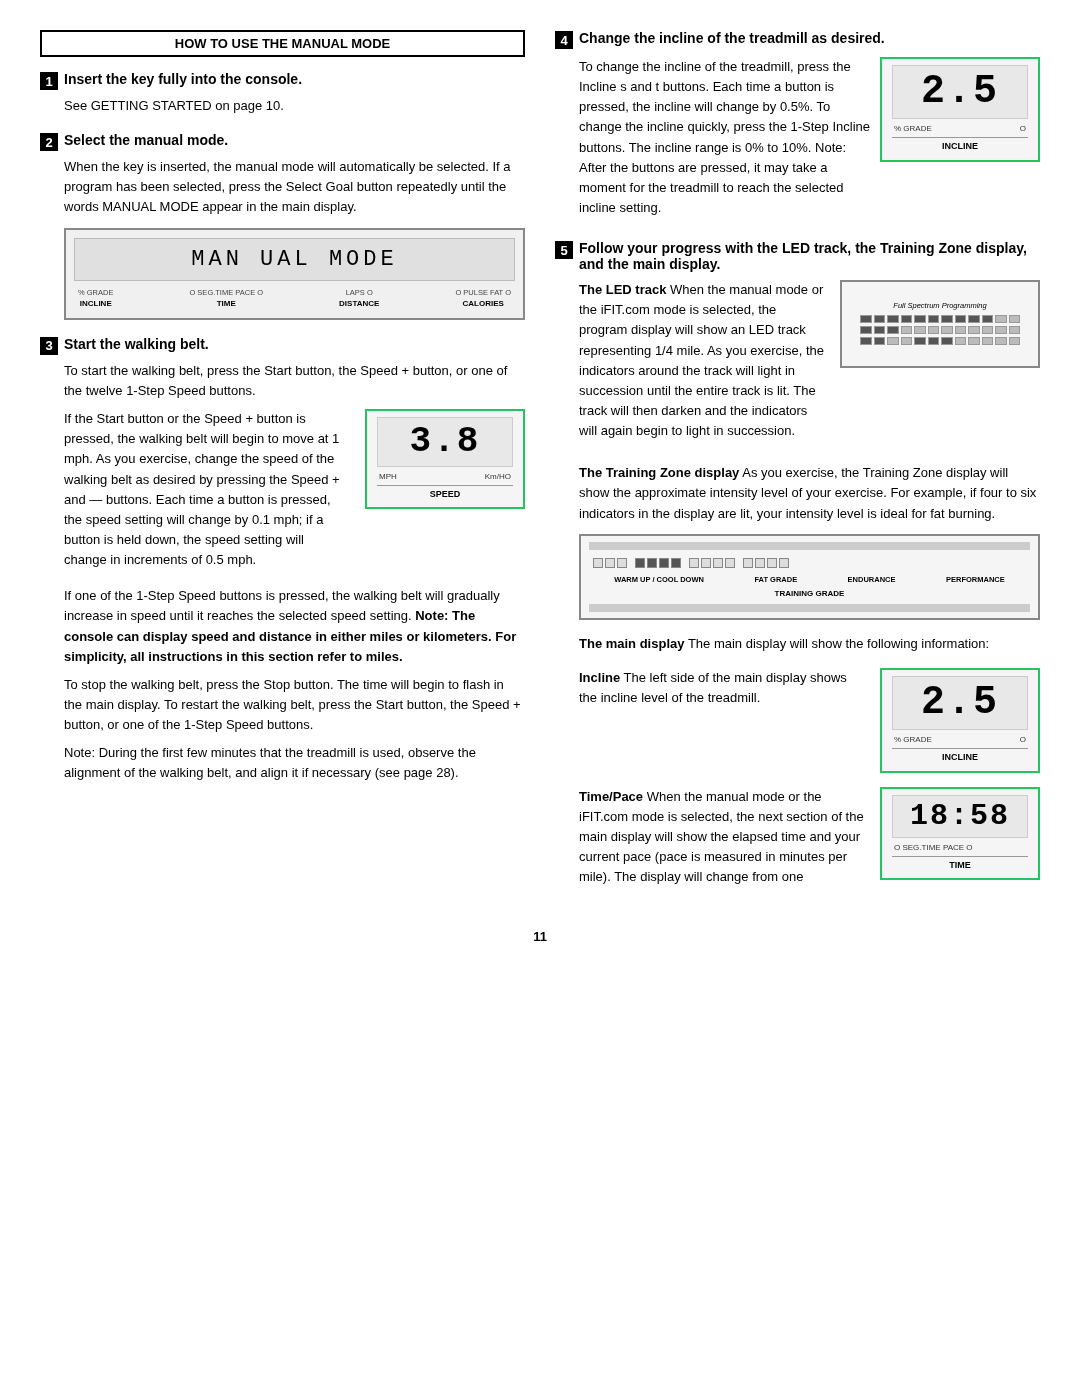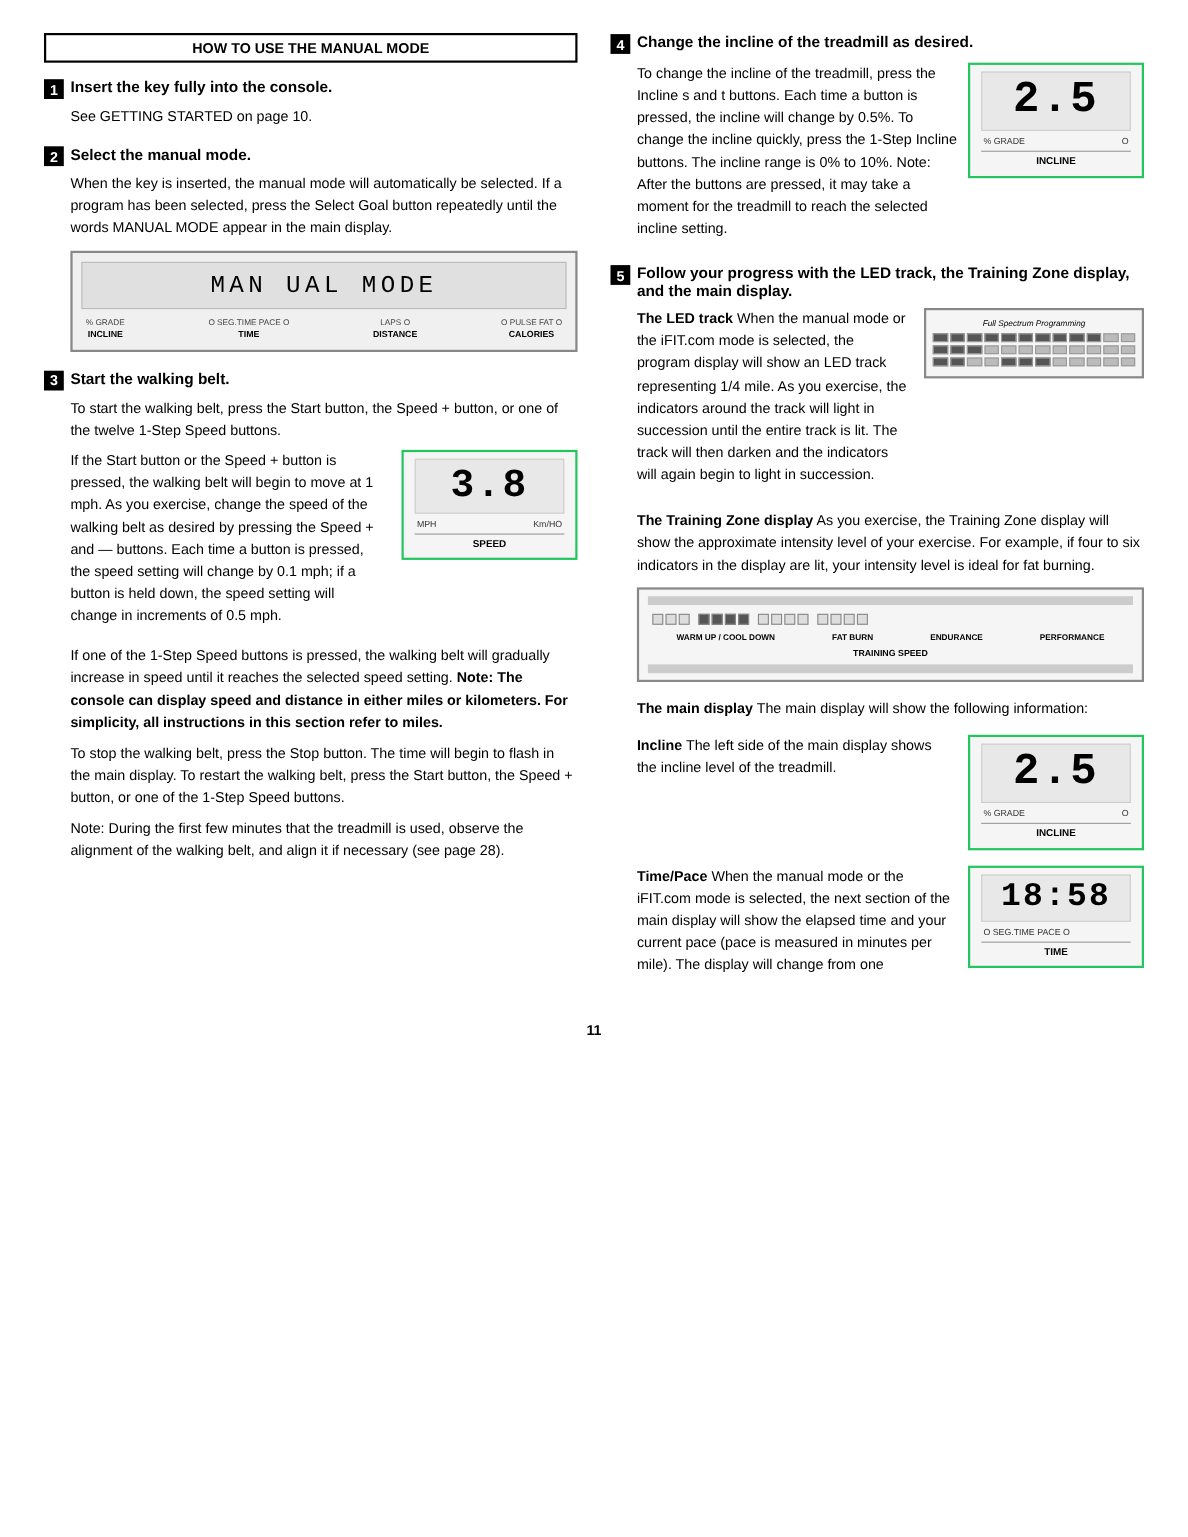--- a/index.html
+++ b/index.html
@@ -152,21 +152,21 @@
     .step4-wrap {
       display: flex;
       gap: 4px;
       align-items: flex-start;
       margin-bottom: 12px;
     }
     
     .led-track-display {
       border: 2px solid #888;
       background: #f5f5f5;
-      padding: 6px;
+      padding: 18px;
       width: 200px;
       flex-shrink: 0;
     }
     .led-track-title {
       font-size: 7.5px;
       text-align: center;
       margin-bottom: 4px;
       font-style: italic;
     }
     .led-grid {
@@ -449,25 +449,25 @@
               </div>
               <div class="tz-zone">
                 <div class="tz-dot"></div>
                 <div class="tz-dot"></div>
                 <div class="tz-dot"></div>
                 <div class="tz-dot"></div>
               </div>
             </div>
             <div class="tz-labels-row">
               <span>WARM UP / COOL DOWN</span>
-              <span>FAT BURN</span>
+              <span>FAT GRADE</span>
               <span>ENDURANCE</span>
               <span>PERFORMANCE</span>
             </div>
-            <div style="text-align:center; font-size:8px; font-weight:bold; margin-top:3px;">TRAINING SPEED</div>
+            <div style="text-align:center; font-size:8px; font-weight:bold; margin-top:3px;">TRAINING GRADE</div>
             <div class="tz-bottom-bar"></div>
           </div>
         </div>
 
         <div class="sub-step">
           <p><strong>The main display</strong> <span>The main display will show the following information:</span></p>
         </div>
 
         <div class="sub-step">
           <div class="sub-step-wrap">

